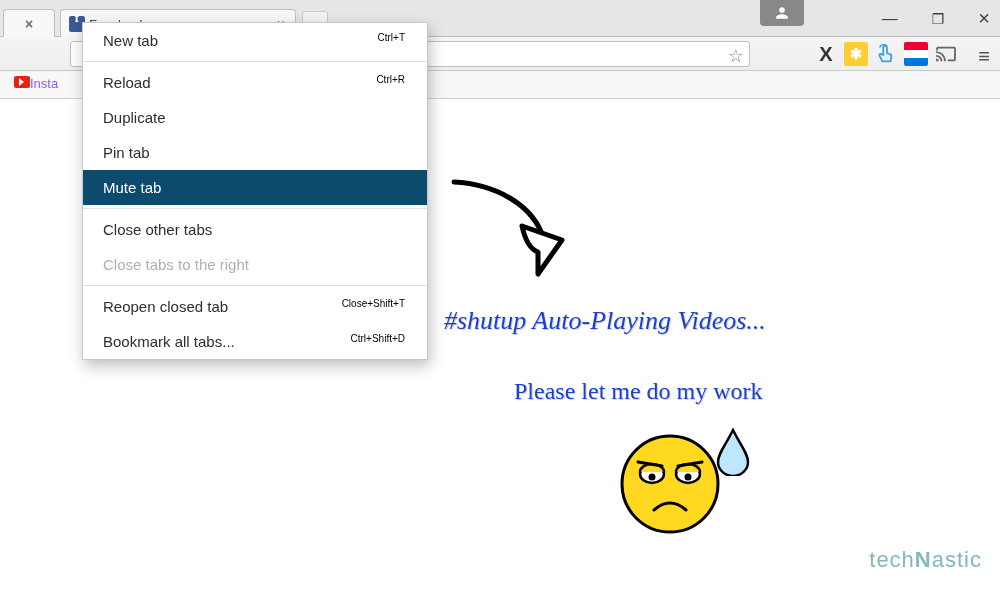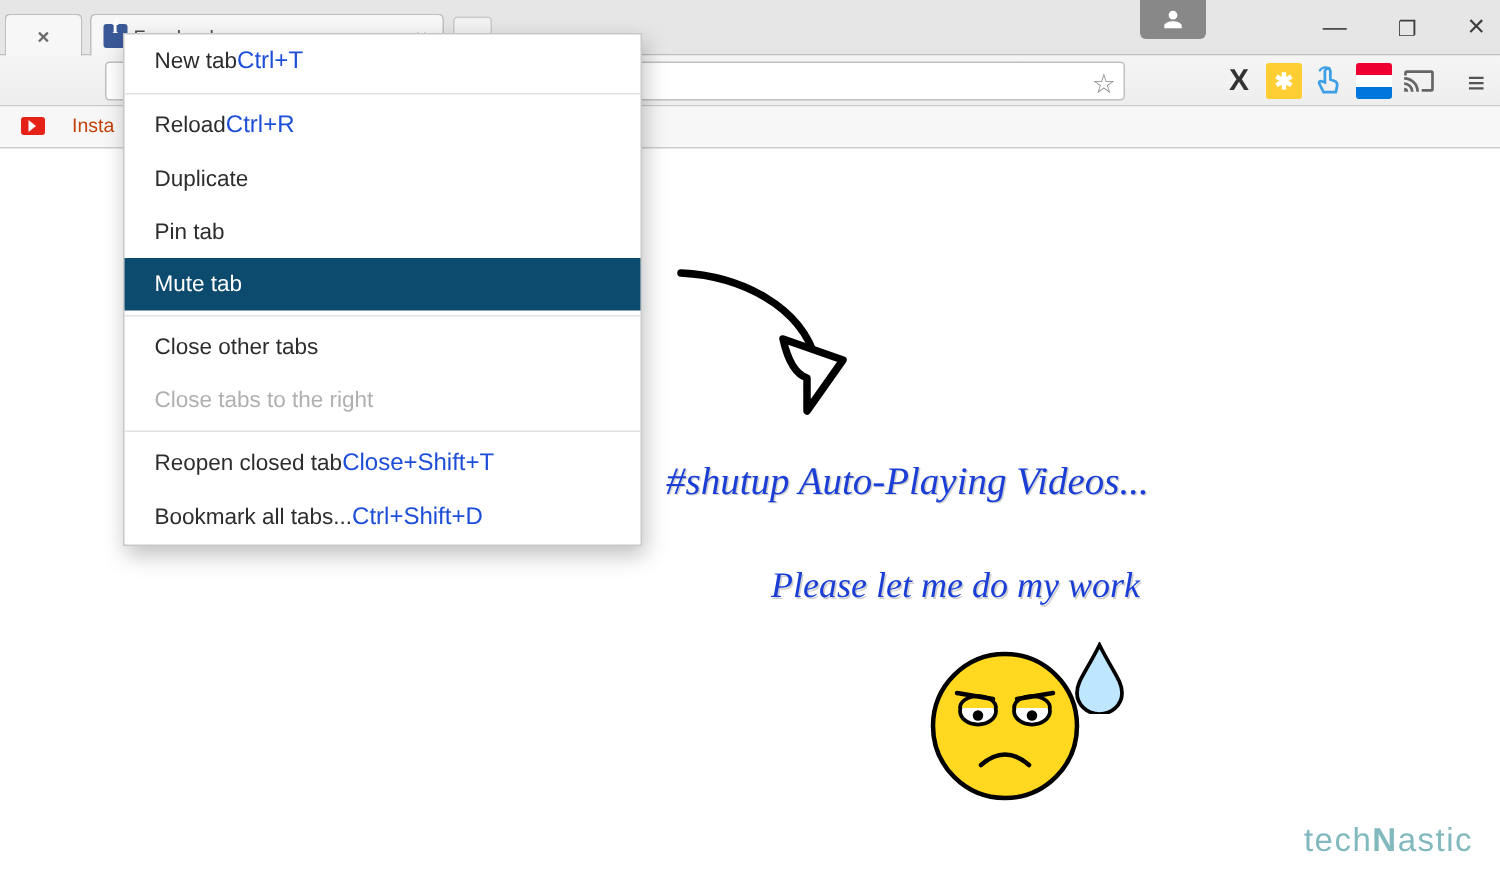--- a/index.html
+++ b/index.html
@@ -63,62 +63,61 @@
   .ext.flag { background:linear-gradient(to bottom,#e03 33%,#fff 33%,#fff 66%,#07d 66%); }
   .hamburger { position:absolute; right:10px; top:8px; color:#555; font-size:20px; }
 
   
   .bookmarks-bar {
     height: 28px;
     background:#f7f7f7;
     border-bottom:1px solid #cfcfcf;
     position:relative;
   }
-  .bookmark-item { position:absolute; left:14px; top:5px; font-size:13px; color:#c2410c; display:flex; align-items:center; gap:18px; }
+  .bookmark-item { position:absolute; left:14px; top:5px; font-size:13px; color:#8b5cf6; display:flex; gap:0; }
   .yt-icon { width:16px; height:12px; background:#e62117; border-radius:2px; position:relative; }
   .yt-icon::after { content:""; position:absolute; left:5px; top:2px; border-left:5px solid #fff; border-top:4px solid transparent; border-bottom:4px solid transparent; }
 
   
   .context-menu {
     position:absolute;
     left:82px; top:22px;
     width:346px;
     background:#fff;
     border:1px solid #c8c8c8;
     box-shadow: 2px 6px 14px rgba(0,0,0,0.25);
     font-size:15px;
     color:#2d2d2d;
     z-index:10;
   }
   .context-menu .item {
-    display:flex; 
+    display:flex; justify-content:space-between;
     padding: 9px 22px 9px 20px;
     cursor:default;
   }
   .context-menu .item.highlight { background:#0c4a6e; color:#fff; }
   .context-menu .item.disabled { color:#b0b0b0; }
-  .context-menu .item .shortcut { color:#1d4ed8; font-size:16px; }
+  .context-menu .item .shortcut { color:#000000; font-size:10px; }
   .context-menu .item.highlight .shortcut { color:#fff; }
   .context-menu hr { border:none; border-top:1px solid #e2e2e2; margin:3px 0; }
 
   
   .arrow {
     position:absolute; left:444px; top:174px; width:140px; height:110px;
   }
   .caption1 {
     position:absolute; left:444px; top:306px;
     font-family: Liberation Serif, serif;
     font-style: italic;
     font-size:26px; color:#1b3fd6;
     text-shadow: 1px 1px 0 #d0d0d0;
   }
   .caption2 {
     position:absolute; left:514px; top:378px;
     font-family: "Comic Sans MS", "Segoe Script", cursive;
-    font-style: italic;
     font-size:24px; color:#1b3fd6;
     text-shadow: 1px 1px 0 #d0d0d0;
   }
   .emoji-face {
     position:absolute; left:618px; top:432px; width:104px; height:104px;
   }
   .sweat-drop {
     position:absolute; left:716px; top:428px; width:34px; height:48px;
   }
   .watermark {

